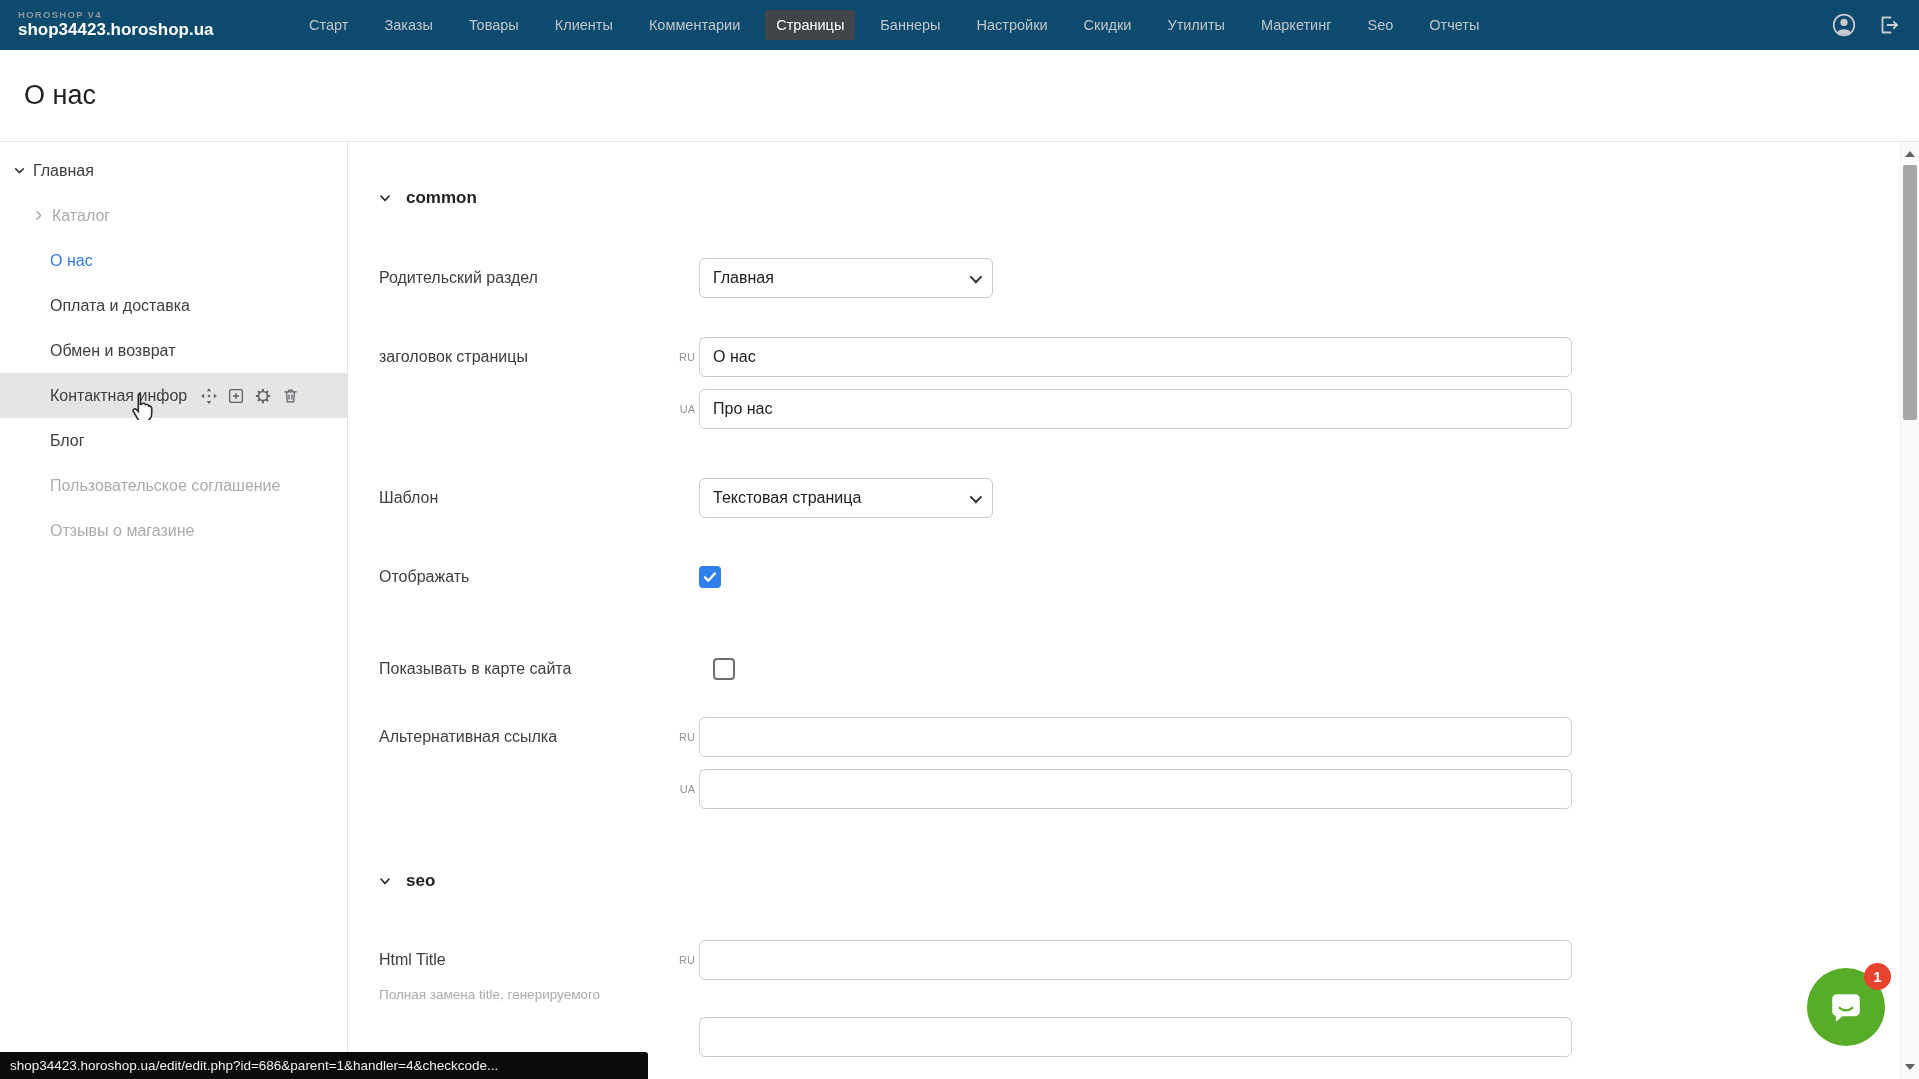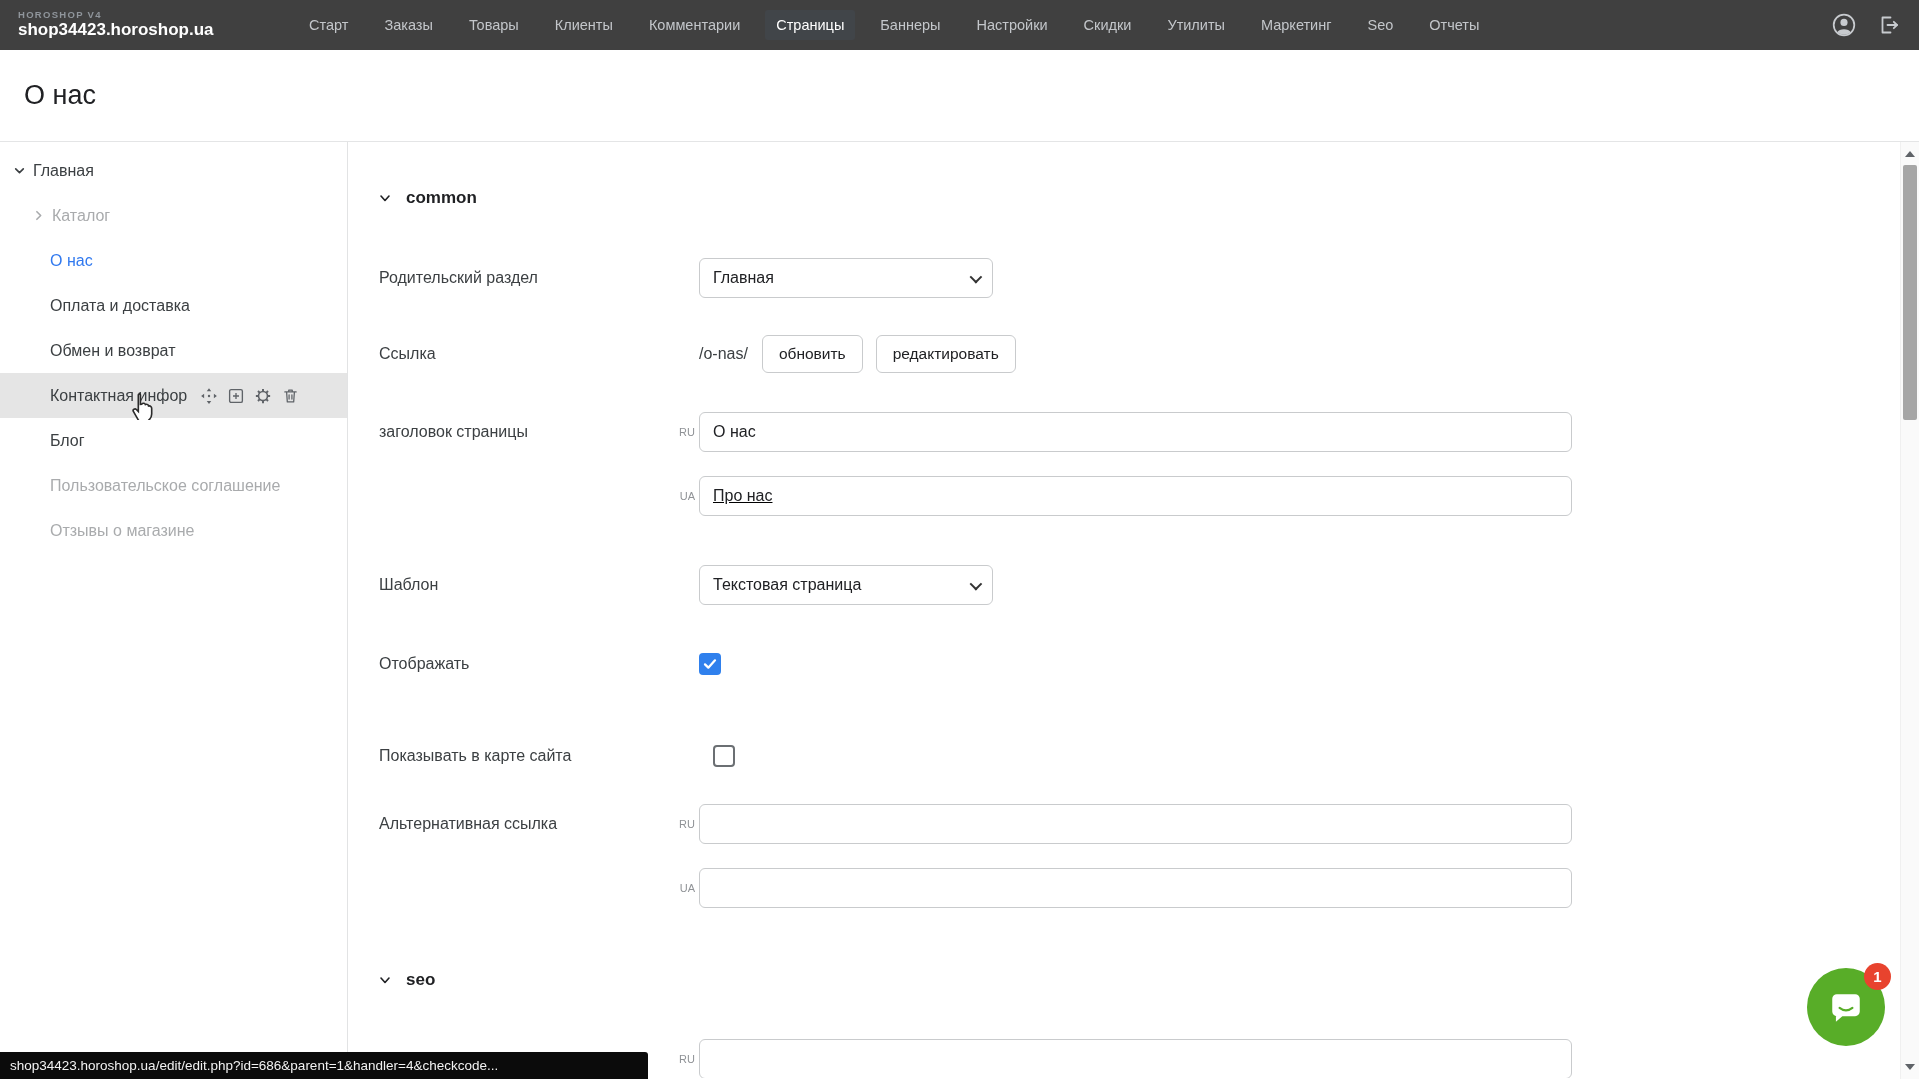--- a/index.html
+++ b/index.html
@@ -1,20 +1,20 @@
 <!DOCTYPE html>
 <html><head>
 <meta charset="utf-8">
 <style>
   * { margin:0; padding:0; box-sizing:border-box; }
   html,body { width:1919px; height:1079px; overflow:hidden; background:#fff;
     font-family:"Liberation Sans", sans-serif; }
 
   
-  .topbar { height:50px; background:#404040; display:flex; align-items:center;
+  .topbar { height:50px; background:#0c4a6e; display:flex; align-items:center;
     padding:0 18px; color:#c3c6ca; }
   .brand { display:flex; flex-direction:column; line-height:1.1; min-width:230px; }
   .brand-small { font-size:9.5px; font-weight:bold; letter-spacing:1.3px;
     color:#8f959b; text-transform:uppercase; }
   .brand-main { font-size:17px; font-weight:bold; color:#fff; }
   .menu { display:flex; align-items:center; gap:14px; margin-left:50px; }
   .menu-item { font-size:14.5px; color:#c3c6ca; padding:7px 11px; border-radius:3px;
     white-space:nowrap; cursor:pointer; }
   .menu-item.active { background:#414549; color:#fff;text-align:right; }
   .topbar-right { margin-left:auto; display:flex; align-items:center; gap:18px; }
@@ -72,21 +72,21 @@
   .link-path { font-size:16px; color:#3c4043; margin-right:14px; }
   .btn-small { height:38px; background:#fff; border:1px solid #c9cbcd; border-radius:6px;
     padding:0 16px; font-size:15.5px; color:#202124; font-family:inherit; cursor:pointer;
     margin-right:13px; }
   .checkbox { width:22px; height:22px; border-radius:4px; cursor:pointer; }
   .checkbox.checked { background:#2f80ed; display:flex; align-items:center; justify-content:center; }
   .checkbox.unchecked { background:#fff; border:2px solid #6b6f73; }
   .hint { font-size:13.5px; color:#a9abae; margin-top:7px; white-space:nowrap; }
 
   .mt50 { margin-top:50px; } .mt37 { margin-top:37px; } .mt39 { margin-top:39px; }
-  .mt16 { margin-top:24px;text-decoration:underline; } .mt49 { margin-top:49px; } .mt48 { margin-top:48px; }
+  .mt16 { margin-top:12px; } .mt49 { margin-top:49px; } .mt48 { margin-top:48px; }
   .mt46 { margin-top:70px;gap:14px; } .mt15 { margin-top:15px; }
 
   
   .statusbar { position:absolute; left:0; bottom:0; height:27px; width:648px;
     background:#0b0b0b; color:#f2f2f2; font-size:13.5px; display:flex; align-items:center;
     padding:0 10px; z-index:40; border-top-right-radius:3px; overflow:hidden;
     white-space:nowrap; }
 
   
   .chat-widget { position:absolute; left:1807px; top:968px; width:78px; height:78px;
@@ -239,28 +239,20 @@
     <div class="frow mt50">
       <span class="flabel">Родительский раздел</span>
       <div class="fcontrol">
         <div class="select">
           <span>Главная</span>
           <span class="sel-chev"></span>
         </div>
       </div>
     </div>
 
-    <div class="frow mt37">
-      <span class="flabel">Ссылка</span>
-      <div class="fcontrol">
-        <span class="link-path">/o-nas/</span>
-        <button class="btn-small">обновить</button>
-        <button class="btn-small">редактировать</button>
-      </div>
-    </div>
 
     <div class="frow mt39">
       <span class="flabel">заголовок страницы</span>
       <div class="fcontrol">
         <span class="lang-tag">RU</span>
         <input class="text-input" type="text" value="О нас" style="">
       </div>
     </div>
     <div class="frow mt16">
       <span></span>

